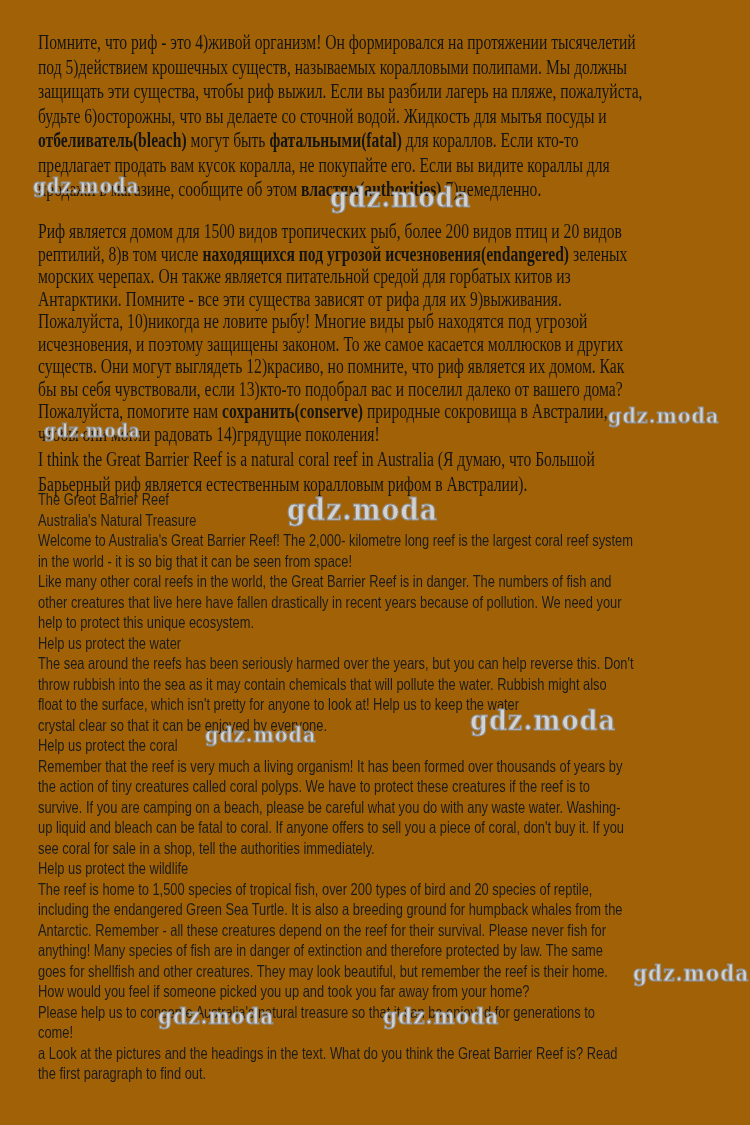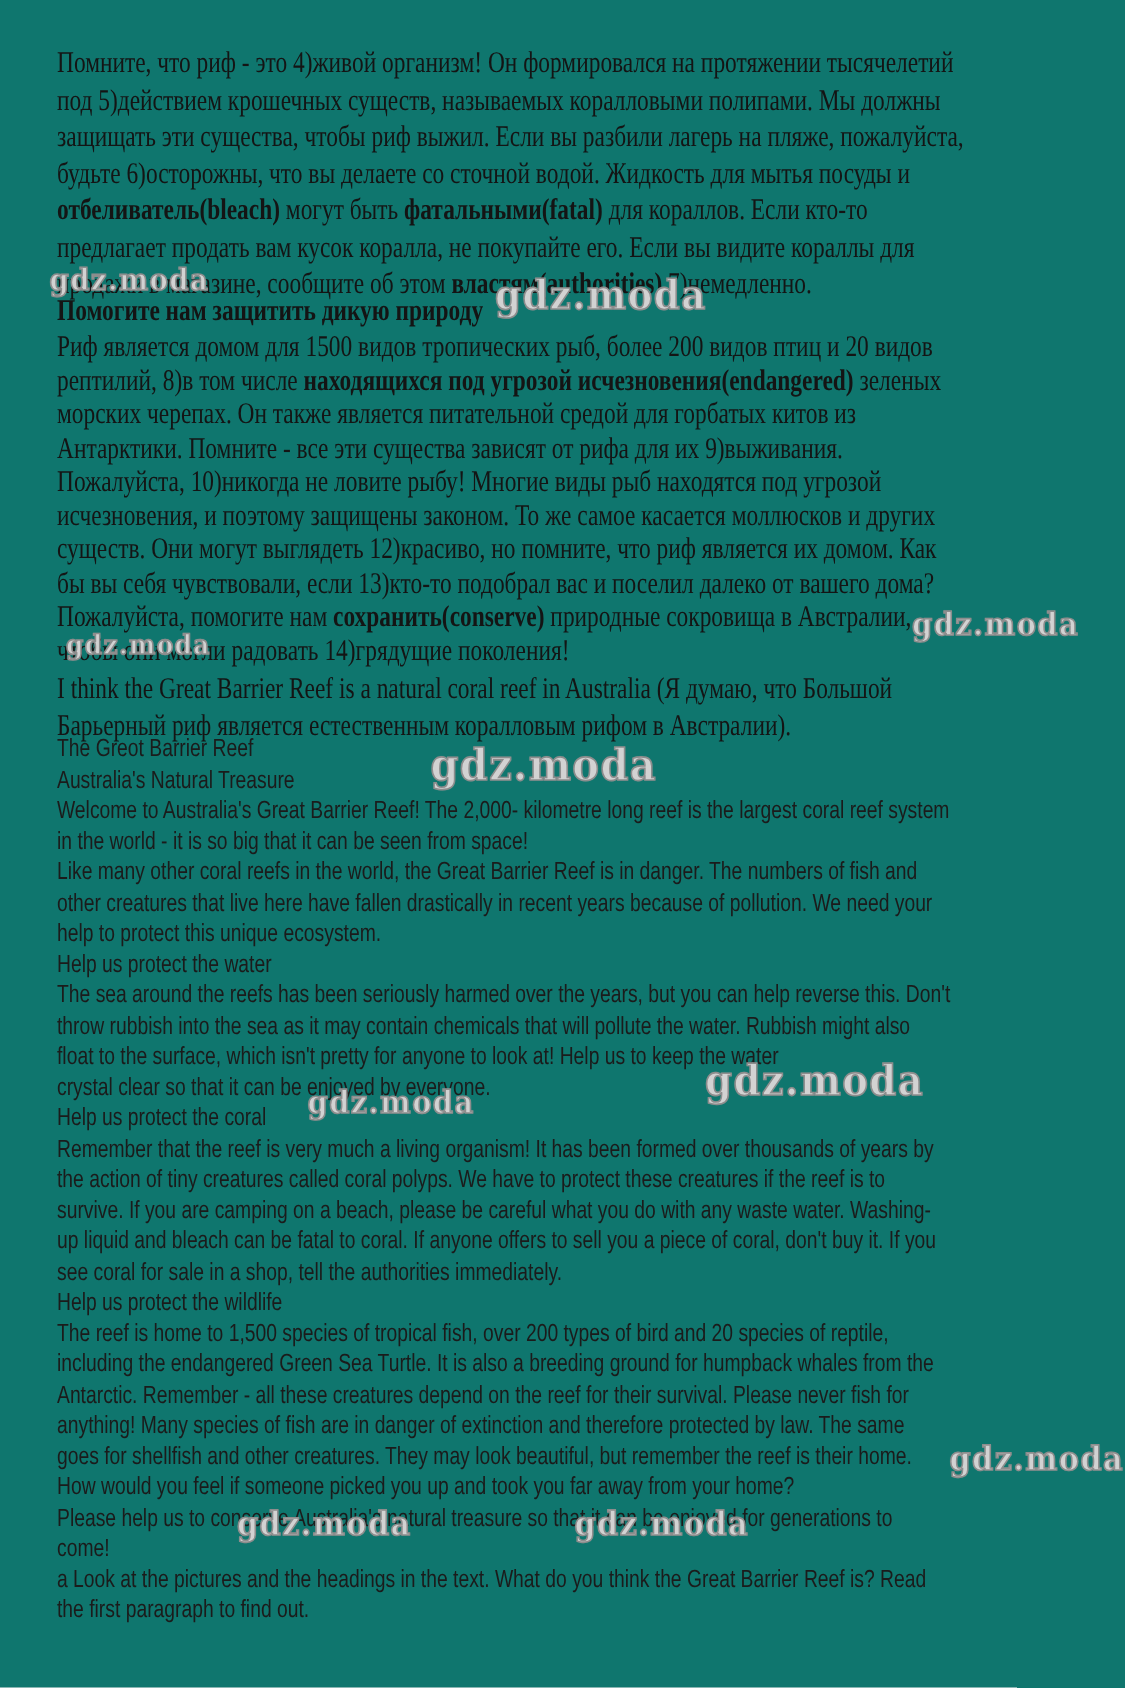--- a/index.html
+++ b/index.html
@@ -1,20 +1,20 @@
 <!DOCTYPE html>
 <html><head>
 <meta charset="utf-8">
 <style>
   html,body { margin:0; padding:0; background:#e9e9e9; }
   .page {
     position:relative;
     width:750px; height:1125px;
     margin:0 auto;
-    background:#0f766e;
+    background:#a16207;
     overflow:hidden;
     font-family:"Liberation Serif","DejaVu Serif",serif;
     color:#161616;
   }
   .block { position:absolute; left:38px; }
   .line { display:block; white-space:nowrap; transform-origin:0 50%; }
   .serif .line {
     font-family:"Liberation Serif","DejaVu Serif",serif;
     font-size:20px;
     transform:scaleX(0.78);
@@ -49,23 +49,20 @@
   <div class="block serif" style="top:30px; line-height:24.5px;">
       <div class="line">Помните, что риф - это 4)живой организм! Он формировался на протяжении тысячелетий</div>
       <div class="line">под 5)действием крошечных существ, называемых коралловыми полипами. Мы должны</div>
       <div class="line">защищать эти существа, чтобы риф выжил. Если вы разбили лагерь на пляже, пожалуйста,</div>
       <div class="line">будьте 6)осторожны, что вы делаете со сточной водой. Жидкость для мытья посуды и</div>
       <div class="line"><b>отбеливатель(bleach)</b> могут быть <b>фатальными(fatal)</b> для кораллов. Если кто-то</div>
       <div class="line">предлагает продать вам кусок коралла, не покупайте его. Если вы видите кораллы для</div>
       <div class="line">продажи в магазине, сообщите об этом <b>властям(authorities)</b> 7)немедленно.</div>
     </div>
 
-  <div class="block serif heading" style="top:196px; line-height:22px;">
-      <div class="line"><b>Помогите нам защитить дикую природу</b></div>
-    </div>
 
   <div class="block serif" style="top:220px; line-height:22.5px;">
       <div class="line">Риф является домом для 1500 видов тропических рыб, более 200 видов птиц и 20 видов</div>
       <div class="line">рептилий, 8)в том числе <b>находящихся под угрозой исчезновения(endangered)</b> зеленых</div>
       <div class="line">морских черепах. Он также является питательной средой для горбатых китов из</div>
       <div class="line">Антарктики. Помните - все эти существа зависят от рифа для их 9)выживания.</div>
       <div class="line">Пожалуйста, 10)никогда не ловите рыбу! Многие виды рыб находятся под угрозой</div>
       <div class="line">исчезновения, и поэтому защищены законом. То же самое касается моллюсков и других</div>
       <div class="line">существ. Они могут выглядеть 12)красиво, но помните, что риф является их домом. Как</div>
       <div class="line">бы вы себя чувствовали, если 13)кто-то подобрал вас и поселил далеко от вашего дома?</div>

